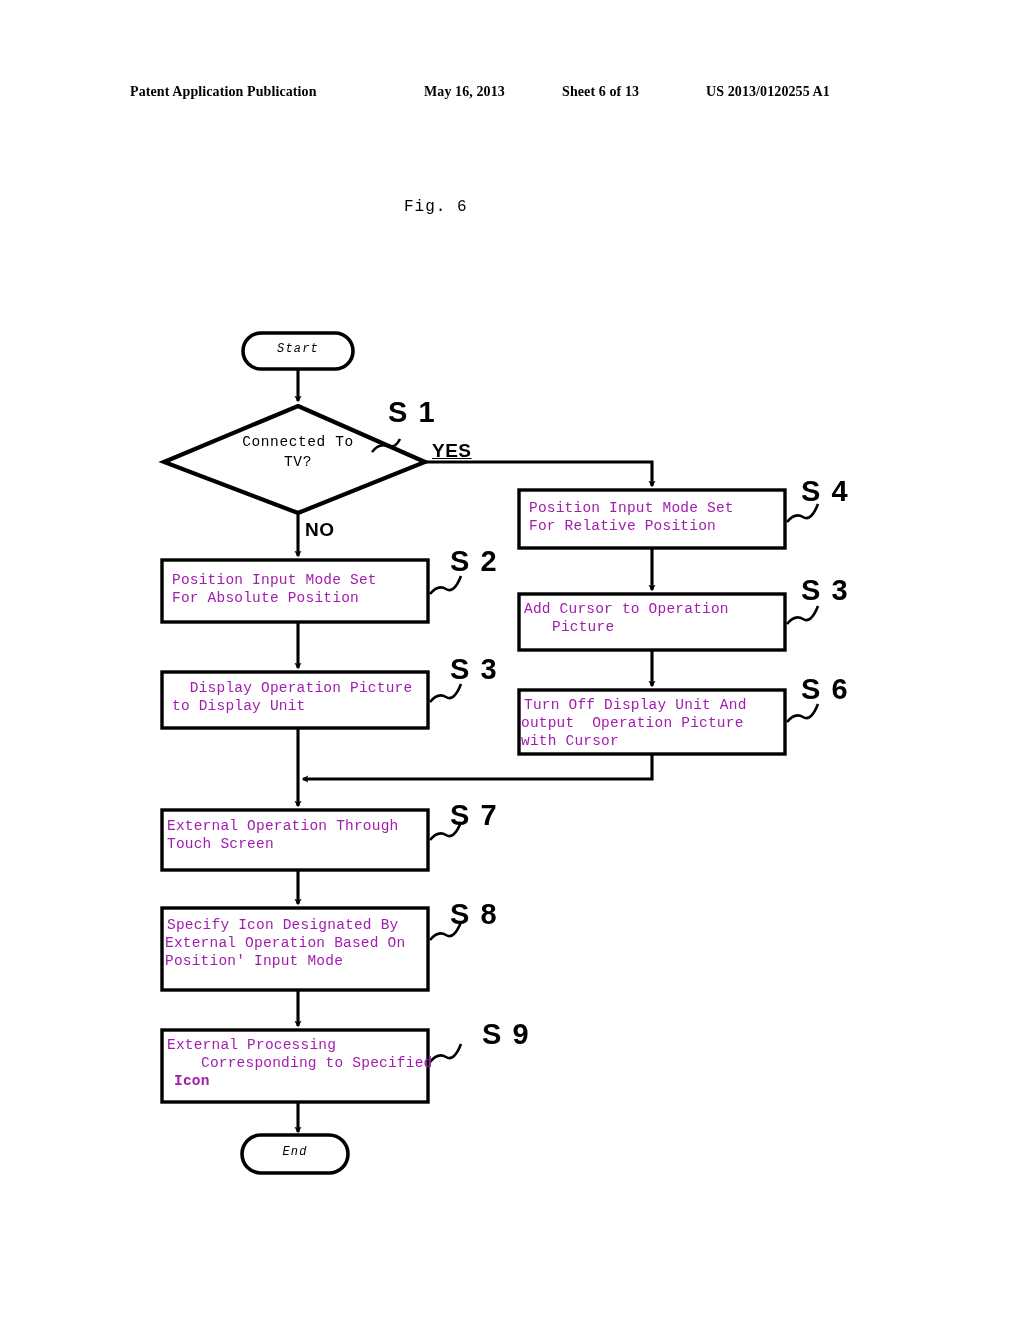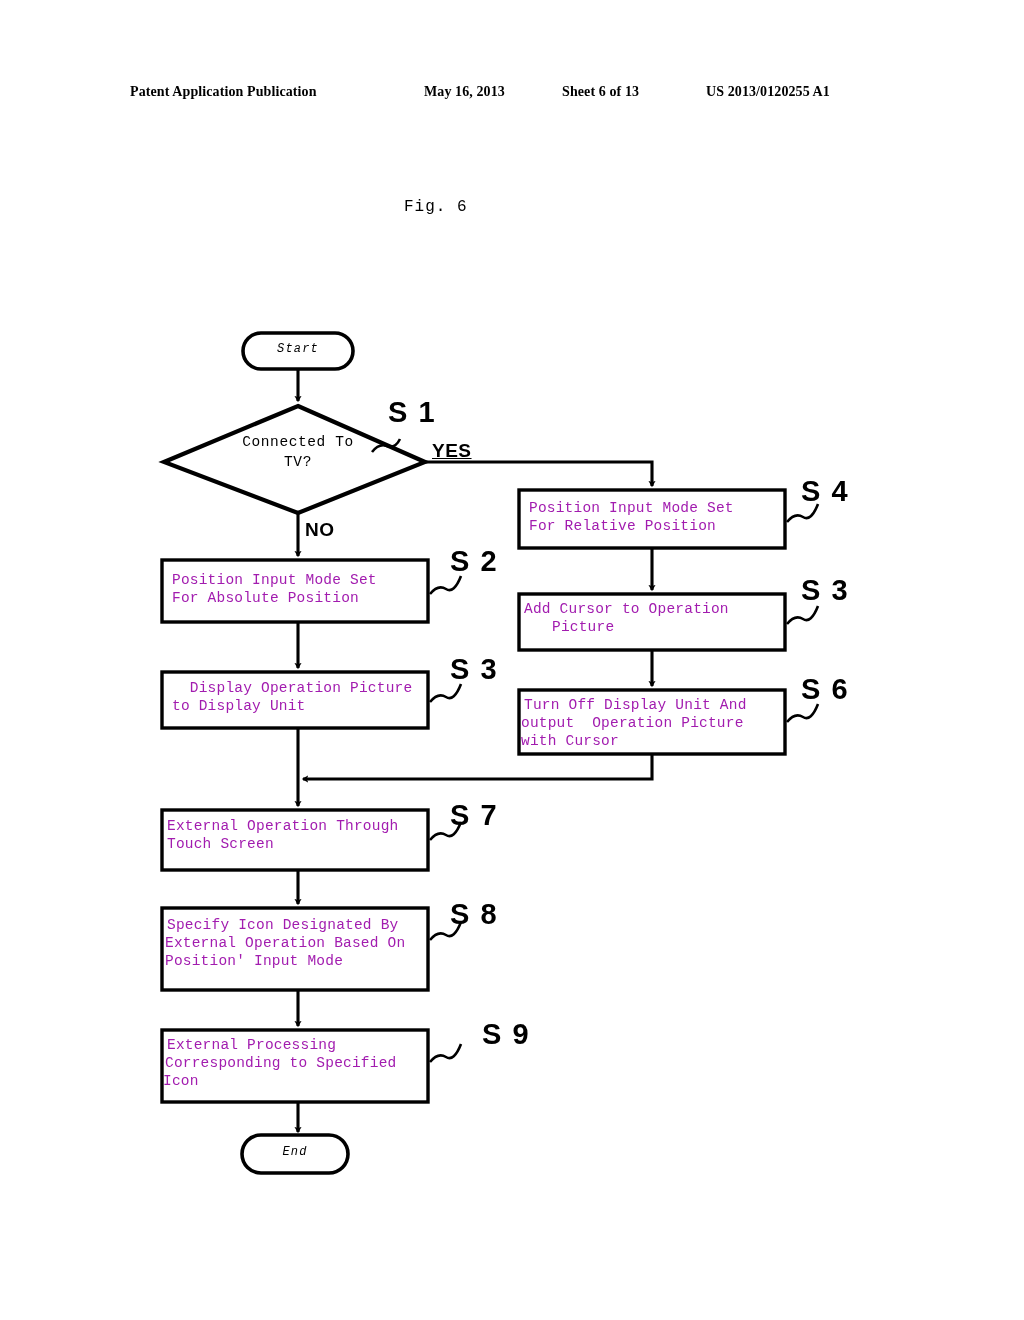--- a/index.html
+++ b/index.html
@@ -212,17 +212,17 @@
 <div class="node-text" style="left:167px; top:816px;">External Operation Through</div>
 <div class="node-text" style="left:167px; top:834px;">Touch Screen</div>
 <div class="step-label" style="left:450px; top:799px;">S 7</div>
 
 <div class="node-text" style="left:167px; top:915px;">Specify Icon Designated By</div>
 <div class="node-text" style="left:165px; top:933px;">External Operation Based On</div>
 <div class="node-text" style="left:165px; top:951px;">Position' Input Mode</div>
 <div class="step-label" style="left:450px; top:898px;">S 8</div>
 
 <div class="node-text" style="left:167px; top:1035px;">External Processing</div>
-<div class="node-text" style="left:165px; top:1053px;">Corresponding to Specified</div>
-<div class="node-text" style="left:163px; top:1071px;">Icon</div>
+<div class="node-text" style="left:165px; top:1053px;padding-left:36px;">Corresponding to Specified</div>
+<div class="node-text" style="left:174px; top:1071px;font-weight:bold;">Icon</div>
 <div class="step-label" style="left:450px; top:1018px;margin-left:32px;">S 9</div>
 
 <div class="terminal-text" style="left:242px; top:1145px; width:106px;">End</div>
 
 </body></html>

